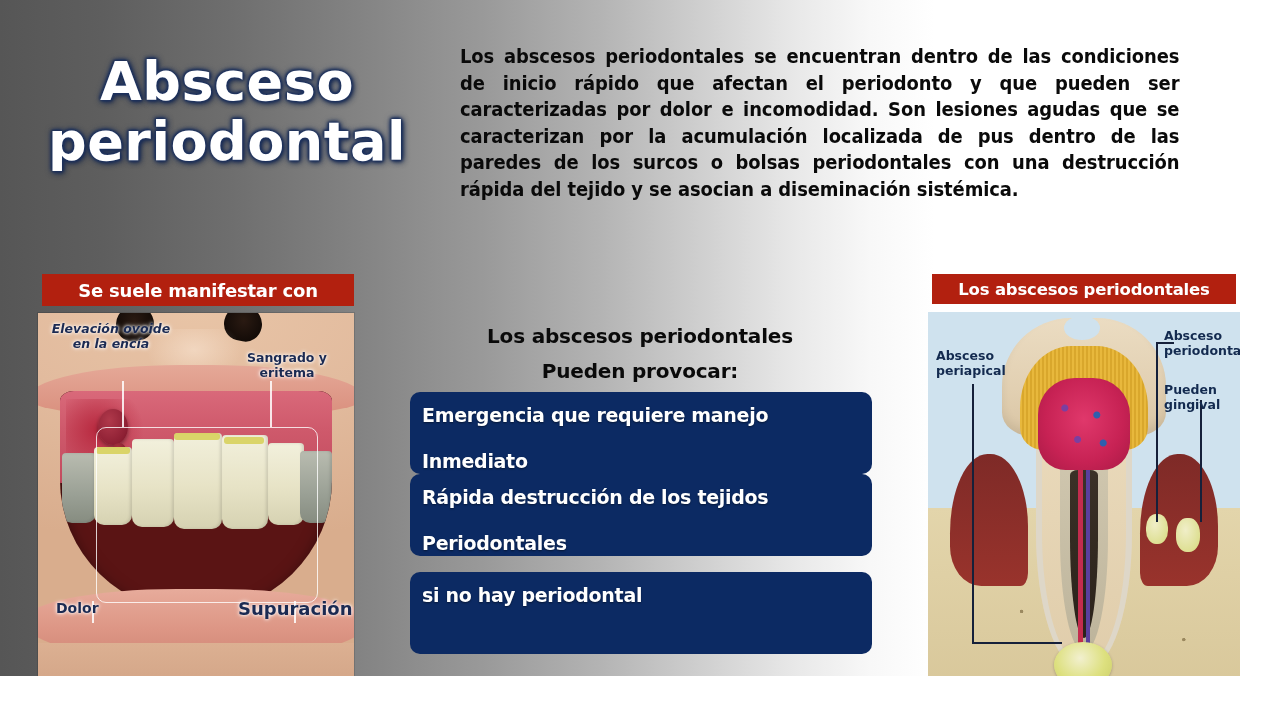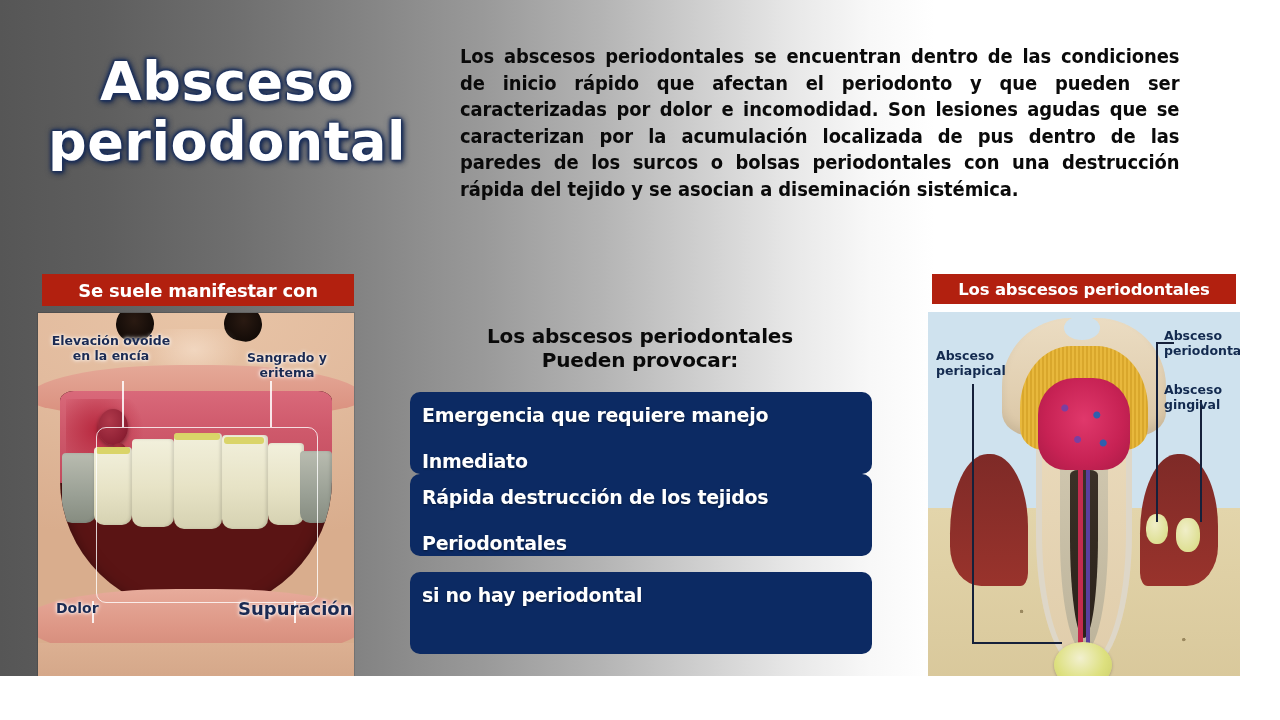--- a/index.html
+++ b/index.html
@@ -98,36 +98,36 @@
   .darkt{background:linear-gradient(#b9bcb0 0%, #9aa095 60%, #868c80 100%);}
   .lowerlip{position:absolute;left:-14px;top:276px;width:344px;height:72px;
     border-radius:48% 48% 50% 50%/48% 48% 60% 60%;
     background:linear-gradient(#e7ab9b 0%, #dd9685 55%, #d08877 100%);}
   .chin{position:absolute;left:0;top:330px;width:316px;height:60px;
     background:linear-gradient(#dcb092,#cfa183);}
 
   .callout{position:absolute;color:#1b2a52;font-weight:bold;
     font-family:"DejaVu Sans", sans-serif;font-size:12.5px;line-height:15px;
     text-shadow:0 0 3px #ffffff,0 0 5px #ffffff;text-align:center;}
-  #cal-ovoide{left:8px;top:20px;width:130px;}
+  #cal-ovoide{left:8px;top:8px;width:130px;font-style:italic;}
   #cal-sangrado{left:196px;top:37px;width:106px;}
   #cal-dolor{left:18px;top:288px;width:70px;text-align:left;font-size:14px;}
   #cal-supur{left:200px;top:288px;width:110px;text-align:right;font-size:18px;}
   .lead{position:absolute;background:rgba(255,255,255,.85);}
   .lead-box{position:absolute;border:1.5px solid rgba(255,255,255,.8);
     border-radius:10px;left:58px;top:114px;width:220px;height:174px;}
 
   
   .center-head{
     position:absolute;left:400px;width:480px;text-align:center;
     font-family:"DejaVu Sans", sans-serif;font-weight:bold;
     font-size:20px;color:#0a0a0a;letter-spacing:-0.2px;
   }
   #center-line1{top:324px;}
-  #center-line2{top:348px;}
+  #center-line2{top:359px;}
 
   .bluebox{
     position:absolute;left:410px;width:462px;
     background:#0c2a63;border-radius:10px;
     color:#ffffff;
     font-family:"DejaVu Sans", sans-serif;font-weight:bold;
     font-size:19px;line-height:46px;
     padding:0 0 0 12px;
     box-sizing:border-box;
     letter-spacing:-0.3px;
@@ -292,16 +292,16 @@
     <div class="pus-g2"></div>
 
     <div class="dline" style="left:44px;top:72px;width:1.5px;height:258px;"></div>
     <div class="dline" style="left:44px;top:330px;width:90px;height:1.5px;"></div>
     <div class="dline" style="left:228px;top:30px;width:1.5px;height:180px;"></div>
     <div class="dline" style="left:272px;top:88px;width:1.5px;height:122px;"></div>
     <div class="dline" style="left:228px;top:30px;width:18px;height:1.5px;"></div>
 
     <div class="dlabel" id="dl-periapical">Absceso periapical</div>
     <div class="dlabel" id="dl-periodontal">Absceso periodontal</div>
-    <div class="dlabel" id="dl-gingival">Absceso gingival</div>
+    <div class="dlabel" id="dl-gingival">Pueden gingival</div>
   </div>
 
 </div>
 
 </body></html>

